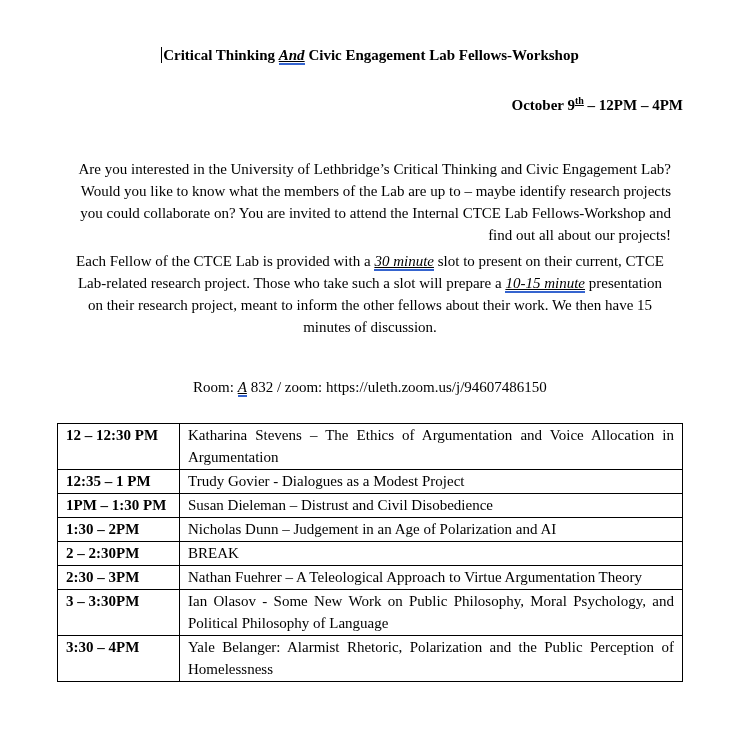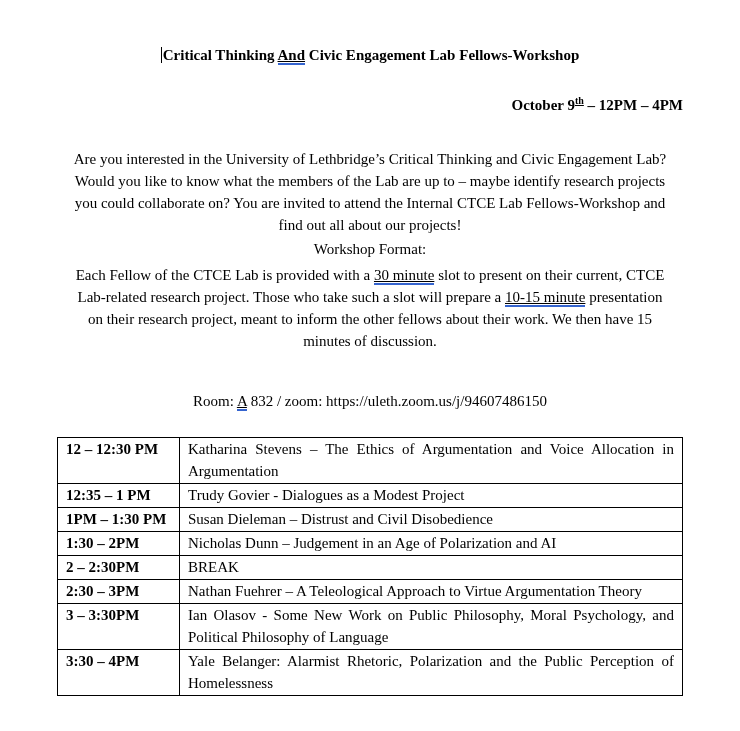--- a/index.html
+++ b/index.html
@@ -46,32 +46,33 @@
     font-size: 10px;
     text-decoration: underline;
     line-height: 0;
   }
   .para {
     width: 602px;
     margin: 0 auto;
     text-align: center;
     line-height: 22px;
   }
-  .intro   { margin-top: 32px; }
+  .intro   { margin-top: 42px; text-align: right; }
   .format-label { text-align: center; line-height: 22px; margin: 2px 0 0 0; }
   .format-para { margin-top: 4px; }
   .room-line {
     text-align: center;
     line-height: 22px;
     margin: 38px 0 0 0;
   }
   .gram {
     text-decoration: underline;
     border-bottom: 2px solid #3564cf;
     padding-bottom: 0px;
+    font-style: italic;
   }
   .schedule-heading {
     font-size: 15px;
     font-weight: bold;
     text-align: left;
     line-height: 22px;
     margin: 7px 0 0 0;
   }
   table.schedule {
     border-collapse: collapse;
@@ -97,21 +98,20 @@
 <body>
 
 <div class="page">
 
   <h1 class="title"><span class="caret"></span><span>Critical Thinking </span><span class="gram">And</span><span> Civic Engagement Lab Fellows-Workshop</span></h1>
 
   <p class="date-line"><span>October 9</span><sup>th</sup><span> – 12PM – 4PM</span></p>
 
   <p class="para intro">Are you interested in the University of Lethbridge’s Critical Thinking and Civic Engagement Lab? Would you like to know what the members of the Lab are up to – maybe identify research projects you could collaborate on? You are invited to attend the Internal CTCE Lab Fellows-Workshop and find out all about our projects!</p>
 
-  <p class="format-label">Workshop Format:</p>
 
   <p class="para format-para"><span>Each Fellow of the CTCE Lab is provided with a </span><span class="gram">30 minute</span><span> slot to present on their current, CTCE Lab-related research project. Those who take such a slot will prepare a </span><span class="gram">10-15 minute</span><span> presentation on their research project, meant to inform the other fellows about their work. We then have 15 minutes of discussion.</span></p>
 
   <p class="room-line"><span>Room: </span><span class="gram">A</span><span> 832 / zoom: https://uleth.zoom.us/j/94607486150</span></p>
 
 
   <table class="schedule">
     <tbody>
       <tr>
         <td class="time-cell">12 – 12:30 PM</td>

